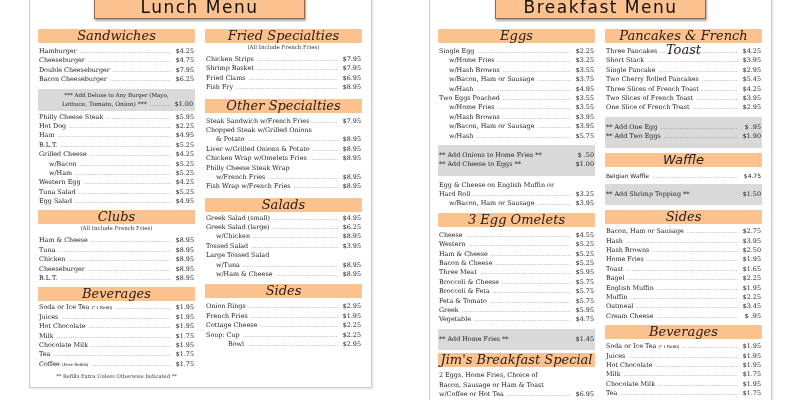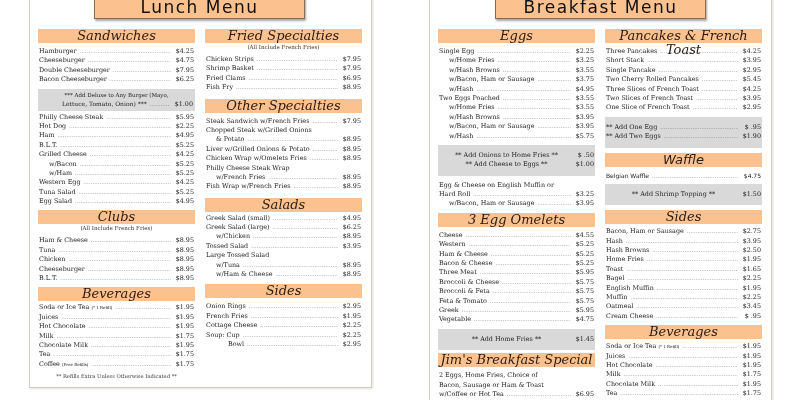--- a/index.html
+++ b/index.html
@@ -82,21 +82,21 @@
   .row.indent .name { padding-left: 10px; }
   .row.indent2 .name { padding-left: 22px; }
   .row.sans { font-family: "DejaVu Sans", sans-serif; font-size: 6px; }
   .row small { font-size: 4px; }
 
   .addon {
     background: #d9d9d9;
     padding: 6px 0;
     margin: 2px 0 5px 0;
   }
-  .addon .row.center .name { flex: 1 1 auto; text-align: center; }
+  .addon .row.center .name { flex: 1 1 auto; }
   .addon.wrap { padding: 2px 1px; }
   .addon.wrap .row { height: auto; }
 
   .note {
     font-size: 5.2px;
     text-align: center;
     color: #333;
     margin-top: 4px;
   }
 </style>

